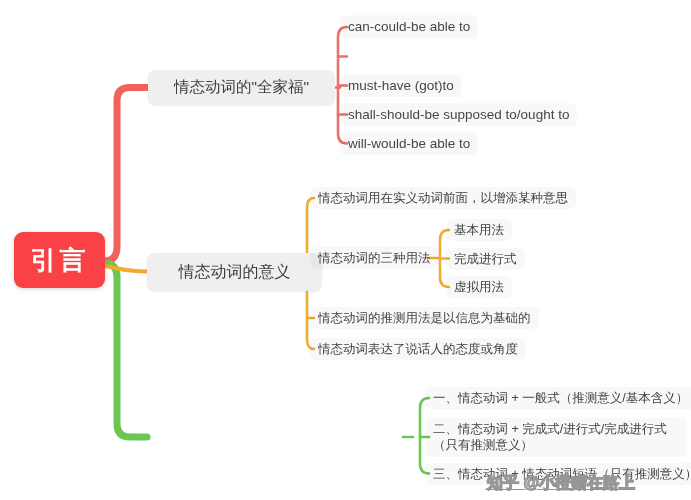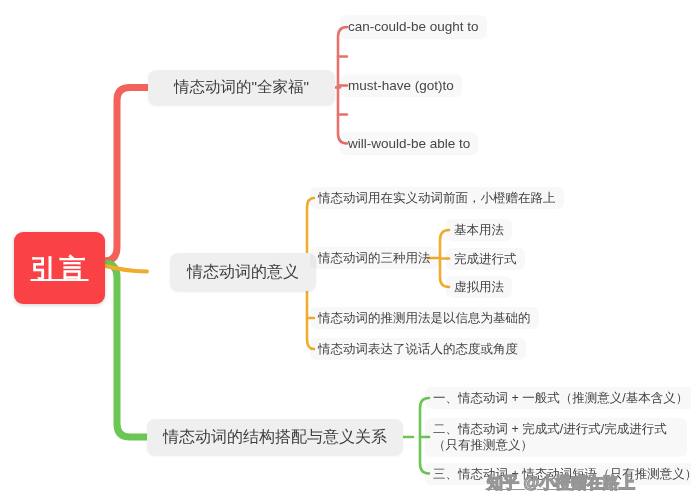--- a/index.html
+++ b/index.html
@@ -3,35 +3,34 @@
 <meta charset="utf-8">
 <style>
   html,body{margin:0;padding:0;background:#ffffff;}
   #canvas{
     position:relative;width:691px;height:500px;background:#ffffff;overflow:hidden;
     font-family:"Liberation Sans","DejaVu Sans",sans-serif;
   }
   #wires{position:absolute;left:0;top:0;z-index:1;}
   .node{position:absolute;z-index:2;box-sizing:border-box;}
   .root{
-    left:14px;top:232px;width:91px;height:72px;
+    left:14px;top:232px;width:91px;height:56px;
     background:#fa4145;border-radius:9px;
     color:#ffffff;font-size:26px;font-weight:bold;letter-spacing:3px;
     display:flex;align-items:center;justify-content:center;
     box-shadow:0 1px 4px rgba(0,0,0,.18);
-    text-decoration:underline;
   }
   .topic{
     background:#efefef;border-radius:8px;color:#3d3d3d;
     display:flex;align-items:center;justify-content:center;
     font-size:16px;white-space:nowrap;
     box-shadow:0 1px 2px rgba(0,0,0,.08);
   }
   .topic.b1{left:148px;top:70px;width:187px;height:35px;font-size:15.5px;}
-  .topic.b2{left:147px;top:253px;width:146px;height:38px;margin-left:23px;}
+  .topic.b2{left:147px;top:253px;width:175px;height:38px;}
   .topic.b3{left:147px;top:419px;width:256px;height:36px;}
   .leaf{
     position:absolute;z-index:2;transform:translateY(-50%);
     background:rgba(0,0,0,0.028);border-radius:6px;
     padding:3px 8px;color:#3f3f3f;white-space:nowrap;line-height:1.3;
   }
   .leaf.en{font-size:13.5px;color:#464646;}
   .leaf.cn{font-size:12.5px;}
   .leaf.wrap{white-space:normal;max-width:246px;}
   .watermark{
@@ -70,27 +69,27 @@
 
     <path d="M 403 437 L 413 437" fill="none" stroke="#6cc653" stroke-width="2.6" stroke-linecap="round"></path>
     <path d="M 429 398 Q 420 398 420 408 L 420 463.5 Q 420 473.5 429 473.5" fill="none" stroke="#6cc653" stroke-width="2.6" stroke-linecap="round"></path>
     <path d="M 420 437 L 429 437" fill="none" stroke="#6cc653" stroke-width="2.6" stroke-linecap="round"></path>
   </svg>
 
   <div class="node root">引言</div>
 
   <div class="node topic b1">情态动词的"全家福"</div>
   <div class="node topic b2">情态动词的意义</div>
-  <div class="node topic b3">情态动词的结构搭配与意义关系</div>
 
-  <div class="leaf en" style="left:340px;top:27px">can-could-be ought to</div>
+  <div class="leaf en" style="left:340px;top:27px">can-could-be able to</div>
   <div class="leaf en" style="left:340px;top:85.5px">must-have (got)to</div>
+  <div class="leaf en" style="left:340px;top:114.5px">shall-should-be supposed to/ought to</div>
   <div class="leaf en" style="left:340px;top:143.5px">will-would-be able to</div>
 
-  <div class="leaf cn" style="left:310px;top:198px">情态动词用在实义动词前面，小橙赠在路上</div>
+  <div class="leaf cn" style="left:310px;top:198px">情态动词用在实义动词前面，以增添某种意思</div>
   <div class="leaf cn" style="left:310px;top:258px">情态动词的三种用法</div>
   <div class="leaf cn" style="left:446px;top:230px">基本用法</div>
   <div class="leaf cn" style="left:446px;top:258.5px">完成进行式</div>
   <div class="leaf cn" style="left:446px;top:287px">虚拟用法</div>
   <div class="leaf cn" style="left:310px;top:318px">情态动词的推测用法是以信息为基础的</div>
   <div class="leaf cn" style="left:310px;top:349px">情态动词表达了说话人的态度或角度</div>
 
   <div class="leaf cn" style="left:425px;top:398px">一、情态动词 + 一般式（推测意义/基本含义）</div>
   <div class="leaf cn wrap" style="left:425px;top:437px">二、情态动词 + 完成式/进行式/完成进行式（只有推测意义）</div>
   <div class="leaf cn" style="left:425px;top:473.5px">三、情态动词 + 情态动词短语（只有推测意义）</div>

